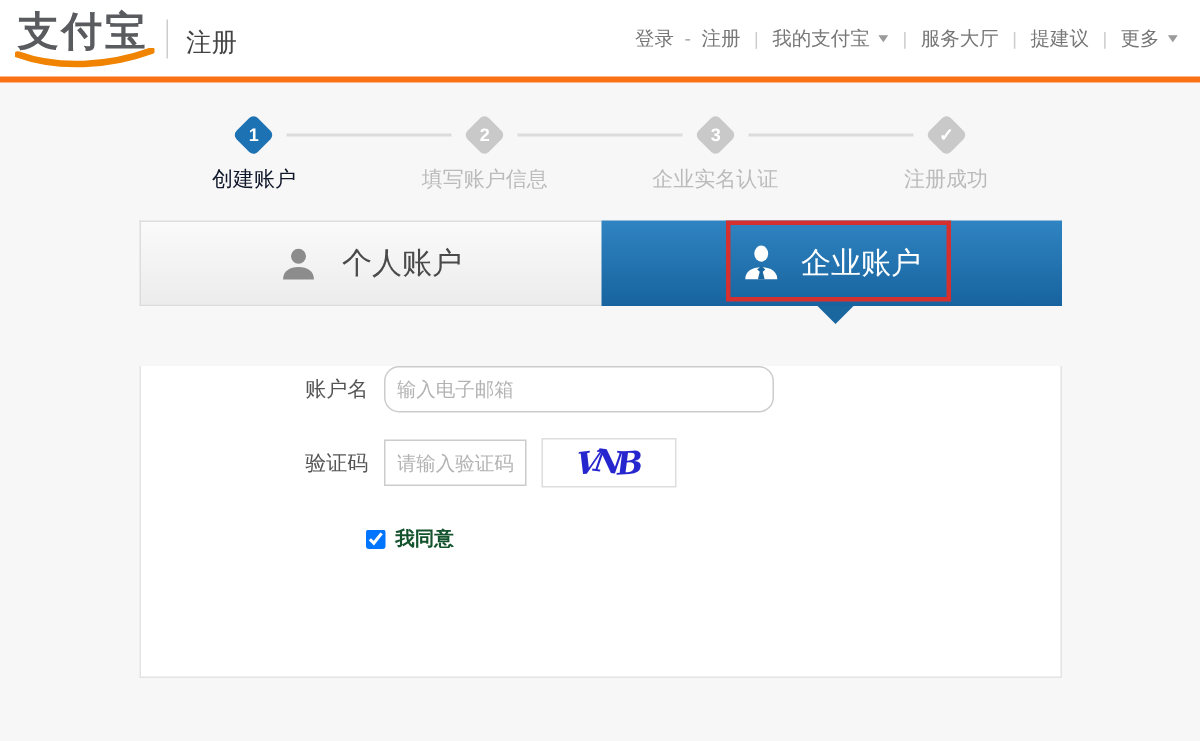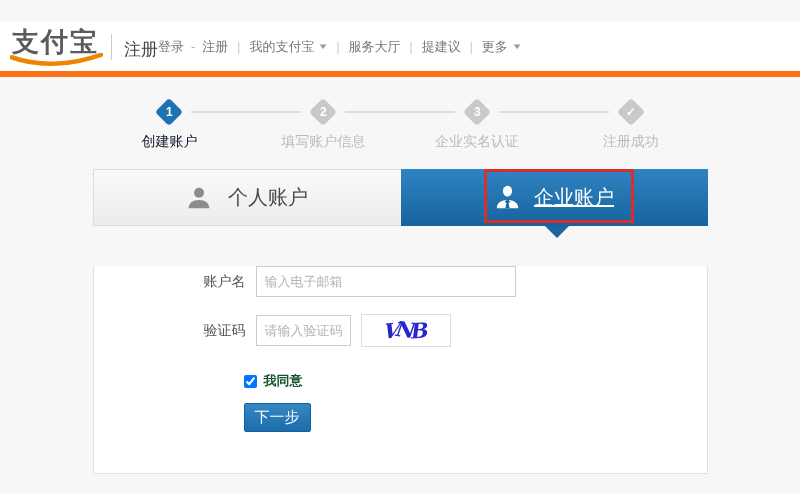--- a/index.html
+++ b/index.html
@@ -4,24 +4,23 @@
 <style>
   * { margin:0; padding:0; box-sizing:border-box; }
   html,body { width:800px; height:494px; }
   body {
     background:#f7f7f7;
     font-family:"Liberation Sans", sans-serif;
     overflow:hidden;
   }
   
   .header {
-    height:55px; background:#fff; border-bottom:6px solid #f97316;
-    display:flex; align-items:center; 
+    height:55px; background:#fff; border-bottom:4px solid #f97316;
+    display:flex; align-items:center; justify-content:space-between;
     padding:0 14px 0 10px;
-    margin-top:22px;
   }
   .brand { display:flex; align-items:center; }
   .logo { position:relative; font-size:27px; font-weight:bold; color:#595b5e;
           letter-spacing:2px; padding:0 4px 9px 2px; cursor:pointer; }
   .logo-swoosh { position:absolute; left:0; bottom:2px; width:100%; height:14px; }
   .brand-divider { width:1px; height:26px; background:#ccc; margin:0 12px 0 8px; }
   .page-label { font-size:17px; color:#444; padding-top:6px; }
   .top-nav { display:flex; align-items:center; font-size:13px; color:#777; }
   .top-nav a { color:#777; text-decoration:none; display:inline-flex; align-items:center; }
   .top-nav .sep { color:#ccc; margin:0 9px; font-size:12px; }
@@ -45,41 +44,41 @@
   
   .card { width:615px; margin:18px auto 0; position:relative; }
   .tabs { display:flex; height:57px; position:relative; }
   .tab { flex:1; display:flex; align-items:center; justify-content:center; cursor:pointer; }
   .tab-personal {
     background:linear-gradient(#fafafa,#ececec);
     border:1px solid #dddddd; border-right:none;
   }
   .tab-personal .tab-text { font-size:20px; color:#4a4a4a; margin-left:16px; }
   .tab-enterprise { background:linear-gradient(#2f84c1,#17639f); }
-  .tab-enterprise .tab-text { font-size:20px; color:#fff; margin-left:13px;text-decoration:underline; }
+  .tab-enterprise .tab-text { font-size:20px; color:#fff; margin-left:13px; }
   .tab-arrow {
     position:absolute; top:57px; left:452px; width:0; height:0; z-index:2;
     border-left:12px solid transparent; border-right:12px solid transparent;
     border-top:12px solid #1a669f;
   }
   .annotation-box {
     position:absolute; left:391px; top:0; width:150px; height:54px;
     border:3px solid #d43030; z-index:5; pointer-events:none;
   }
   .content {
     background:#fff; border:1px solid #e3e3e3; border-top:none;
     height:208px; position:relative;
   }
   .row { display:flex; align-items:center; margin-left:106px; }
   .row-account { padding-top:0; margin-top:40px; }
   .row-captcha { margin-top:17px; }
   .flabel { width:46px; font-size:14px; color:#555; text-align:right; margin-right:10px; }
   .text-input { height:31px; border:1px solid #cccccc; font-size:13px; padding:0 8px; color:#333; }
   .text-input::placeholder { color:#b3b3b3; }
-  .account-input { width:260px; }
+  .account-input { width:260px;border-radius:10px; }
   .captcha-input { width:95px; }
   .captcha-box {
     width:90px; height:33px; border:1px solid #ddd; margin-left:10px; background:#fff;
     display:flex; align-items:center; justify-content:center; cursor:pointer;
   }
   .captcha-letters { font-family:"DejaVu Serif", serif; font-style:italic; font-weight:bold;
     color:#2626cf; font-size:21px; letter-spacing:-2px; }
   .captcha-letters .l1 { display:inline-block; transform:skewX(-12deg) rotate(-6deg); }
   .captcha-letters .l2 { display:inline-block; transform:rotate(8deg) translateY(-1px); margin-left:-3px; }
   .captcha-letters .l3 { display:inline-block; transform:rotate(-4deg); margin-left:-2px; }
@@ -187,16 +186,15 @@
       <div class="flabel">验证码</div>
       <input class="text-input captcha-input" type="text" placeholder="请输入验证码" style="">
       <div class="captcha-box">
         <span class="captcha-letters"><span class="l1">V</span><span class="l2">N</span><span class="l3">B</span></span>
       </div>
     </div>
     <div class="checkbox-row">
       <input type="checkbox" checked="" style="">
       <span class="agree-prefix">我同意</span>
     </div>
-    <button class="next-btn">下一步</button>
   </div>
 
 </div>
 
 </body></html>

